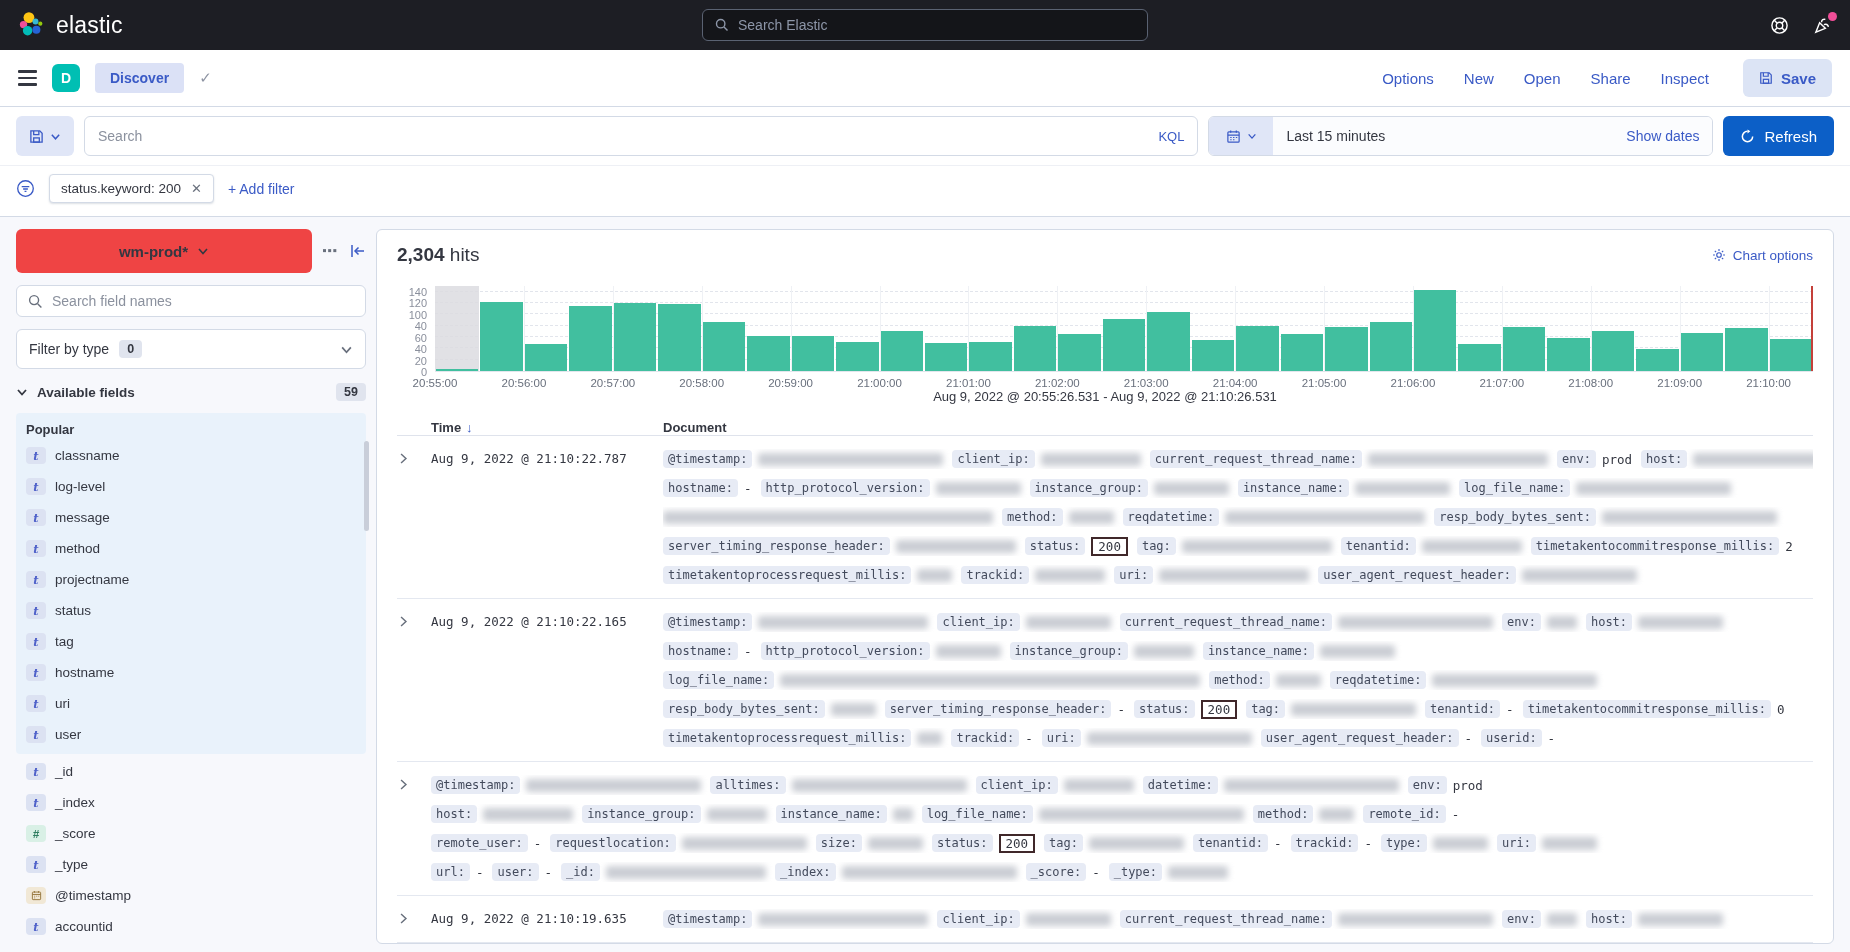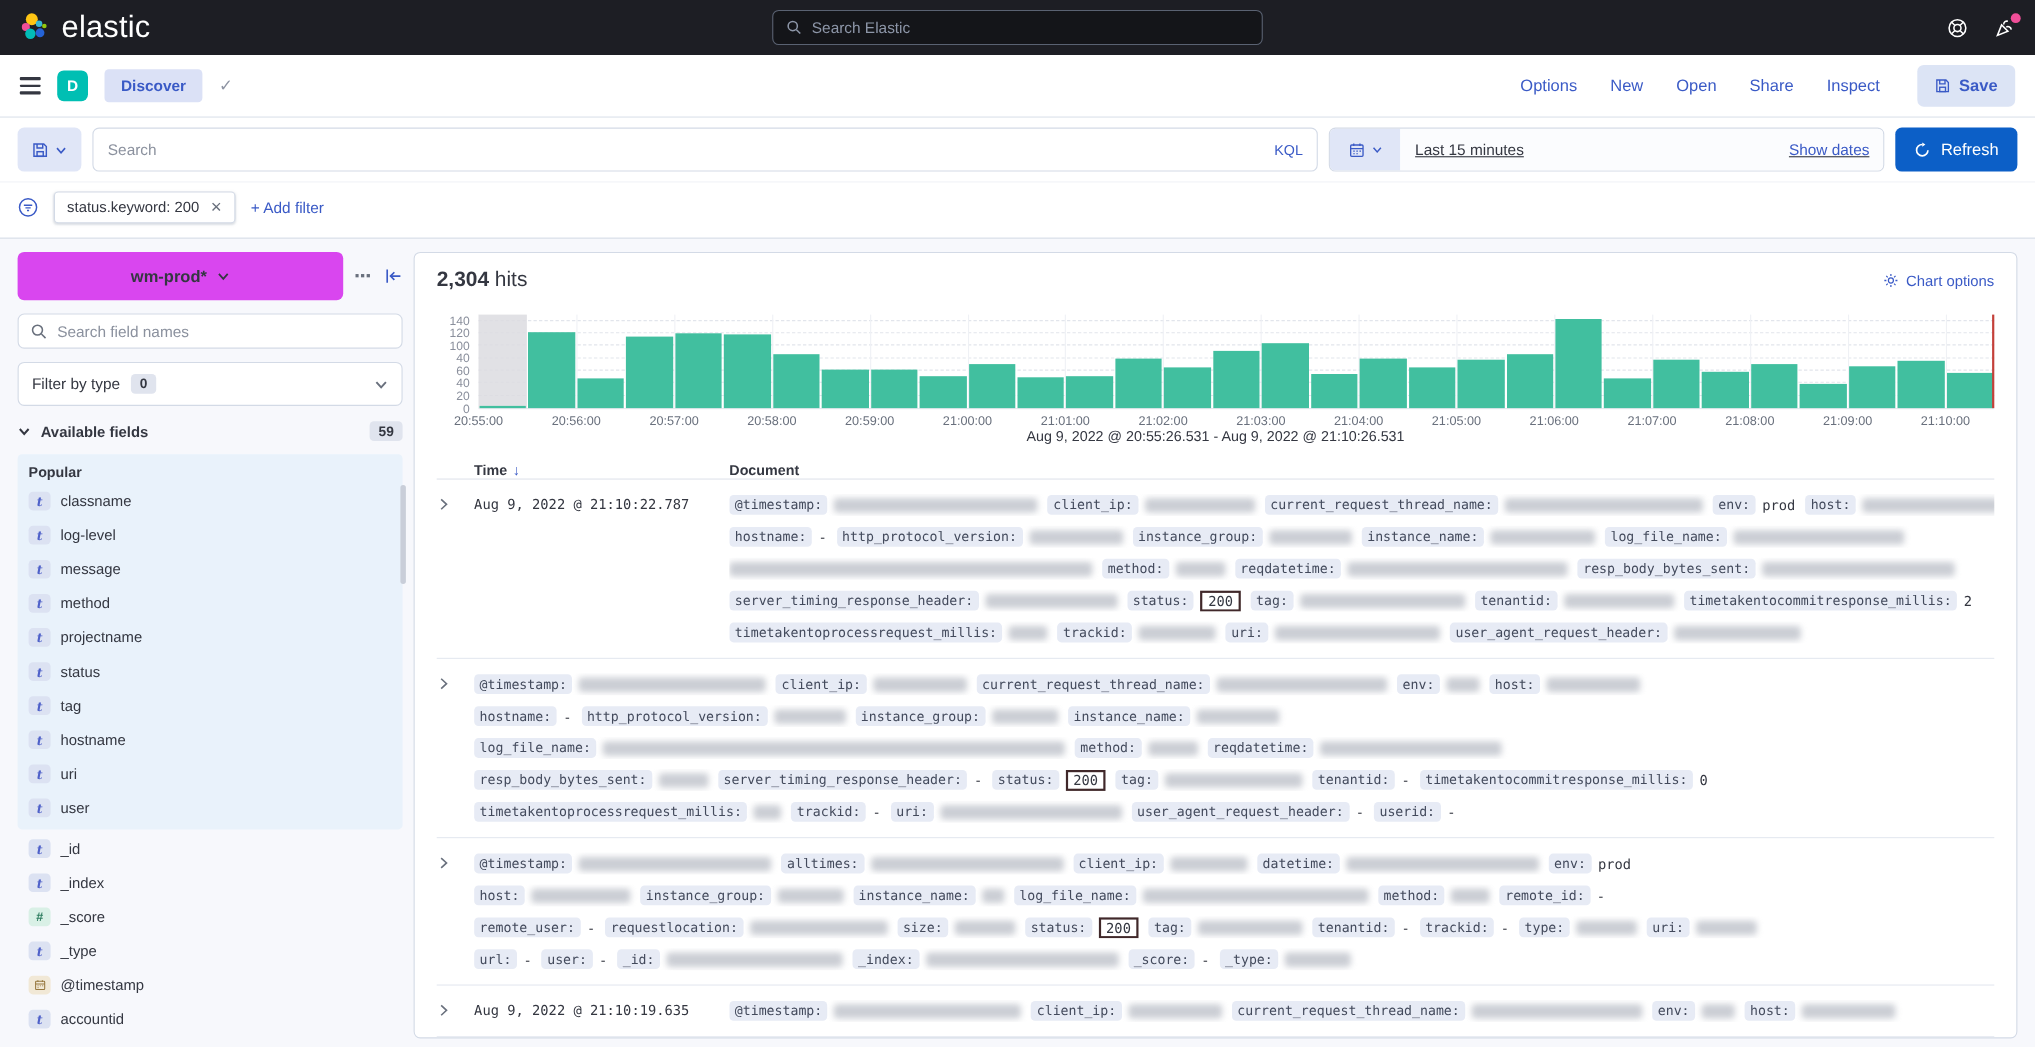--- a/index.html
+++ b/index.html
@@ -1,21 +1,21 @@
 <!DOCTYPE html>
 <html><head>
 <meta charset="utf-8">
 <style>
   * { box-sizing: border-box; margin: 0; padding: 0; }
   html,body { width:1850px; height:952px; overflow:hidden; }
   body { font-family:"Liberation Sans", sans-serif; background:#f7f8fc; color:#343741; }
 
   
   .topbar { height:50px; background:#1d1e24; display:flex; align-items:center; padding:0 18px; position:relative; color:#fff; }
-  .brand { display:flex; align-items:center; gap:10px; font-size:28px; letter-spacing:.2px; }
+  .brand { display:flex; align-items:center; gap:10px; font-size:23px; letter-spacing:.2px; }
   .global-search { position:absolute; left:50%; top:9px; transform:translateX(-50%); width:446px; height:32px;
     background:#141519; border:1px solid #5a6272; border-radius:6px; display:flex; align-items:center; gap:9px; padding:0 12px;
     color:#8d96a8; font-size:14px; }
   .top-icons { margin-left:auto; display:flex; gap:24px; align-items:center; }
   .top-icon { position:relative; color:#fff; display:flex; }
   .alert-dot { position:absolute; top:-4px; right:-5px; width:9px; height:9px; border-radius:50%; background:#f04e98; }
 
   
   .appbar { height:57px; background:#fff; border-bottom:1px solid #d3dae6; display:flex; align-items:center; padding:0 18px; gap:15px; }
   .burger { display:flex; flex-direction:column; gap:4px; cursor:pointer; }
@@ -29,42 +29,42 @@
   .save-btn { background:#dce4f5; color:#3a5ac6; font-weight:bold; font-size:15px; border:none; border-radius:6px; height:38px;
     padding:0 16px; display:flex; align-items:center; gap:8px; margin-left:4px; cursor:pointer; }
 
   
   .querybar { background:#fff; padding:9px 16px; display:flex; gap:10px; align-items:center; border-bottom:1px solid #eef0f5; }
   .sq-btn { width:58px; height:40px; background:#e0e6f7; border:none; border-radius:6px; display:flex; align-items:center;
     justify-content:center; gap:6px; color:#3a5ac6; cursor:pointer; }
   .search-box { flex:1; height:40px; border:1px solid #d3dae6; border-radius:6px; background:#fff; display:flex; align-items:center; padding:12px 13px; }
   .search-ph { color:#8b919e; font-size:14px; flex:1; }
   .kql { color:#3a5ac6; font-size:13px; }
-  .date-group { width:505px; height:40px; border:1px solid #d3dae6; border-radius:6px; display:flex; overflow:hidden; flex:none;text-decoration:underline; }
+  .date-group { width:505px; height:40px; border:1px solid #d3dae6; border-radius:6px; display:flex; overflow:hidden; flex:none; }
   .cal-seg { width:64px; background:#e0e6f7; display:flex; align-items:center; justify-content:center; gap:6px; color:#3a5ac6; cursor:pointer; }
   .range-seg { flex:1; background:#fbfcfe; display:flex; align-items:center; padding:0 13px; font-size:14px; color:#343741; }
   .show-dates { margin-left:auto; color:#3a5ac6; font-size:14px; cursor:pointer; }
   .refresh-btn { height:40px; padding:0 17px; background:#0c5fc7; color:#fff; border:none; border-radius:6px; display:flex;
     align-items:center; gap:9px; font-size:15px; flex:none; cursor:pointer; }
 
   
   .filterbar { background:#fff; padding:8px 16px 13px; display:flex; align-items:center; gap:14px; border-bottom:1px solid #d3dae6; }
   .funnel { color:#3a5ac6; display:flex; }
   .filter-pill { display:flex; align-items:center; gap:10px; border:1px solid #d3dae6; border-radius:4px; padding:6px 11px;
     font-size:13.5px; color:#343741; background:#fff; box-shadow:0 1px 2px rgba(152,162,179,.35); cursor:pointer; }
   .filter-x { color:#69707d; font-size:13px; }
   .add-filter { color:#3a5ac6; font-size:14px; cursor:pointer; }
 
   
   .content { display:flex; gap:10px; padding:12px 16px 6px; height:733px; }
 
   
   .sidebar { width:350px; flex:none; display:flex; flex-direction:column; gap:12px; position:relative; }
   .index-row { display:flex; align-items:center; gap:11px; }
-  .index-pill { flex:1; background:#d946ef; border:none; border-radius:6px; height:44px; display:flex; align-items:center;
+  .index-pill { flex:1; background:#ef4444; border:none; border-radius:6px; height:44px; display:flex; align-items:center;
     justify-content:center; gap:9px; font-weight:bold; font-size:15px; color:#343741; cursor:pointer; }
   .index-actions { display:flex; gap:12px; align-items:center; }
   .icon-btn { background:none; border:none; display:flex; cursor:pointer; padding:0; }
   .fields-search { height:40px; border:1px solid #d3dae6; border-radius:6px; background:#fff; display:flex; align-items:center;
     gap:9px; padding:0 11px; color:#8b919e; font-size:14px; }
   .type-filter { height:40px; border:1px solid #d3dae6; border-radius:6px; background:#fff; display:flex; align-items:center;
     gap:10px; padding:12px 12px; font-size:14px; color:#343741; cursor:pointer; }
   .count-badge { background:#e0e4ee; border-radius:4px; padding:2px 8px; font-size:12.5px; font-weight:bold; color:#343741; }
   .chev { color:#69707d; display:flex; }
   .avail-row { display:flex; align-items:center; gap:9px; font-size:13.5px; font-weight:bold; color:#343741; margin-top:2px; cursor:pointer; }
@@ -671,20 +671,21 @@
               </span>
             </div>
           </div>
         </div>
         <div class="doc-row">
           <button class="expand-btn">
             <svg width="13" height="13" viewBox="0 0 16 16" fill="none" stroke="currentColor" stroke-width="1.8">
               <path d="M5 2.5 11 8 5 13.5"></path>
             </svg>
           </button>
+          <div class="time-cell">Aug 9, 2022 @ 21:10:22.165</div>
           <div class="doc-cell">
             <div class="doc-line">
               <span class="seg">
                 <span class="pill">@timestamp:</span>
                 <span class="blurval" style="width: 170px;"></span>
               </span>
               <span class="seg">
                 <span class="pill">client_ip:</span>
                 <span class="blurval" style="width: 85px;"></span>
               </span>

